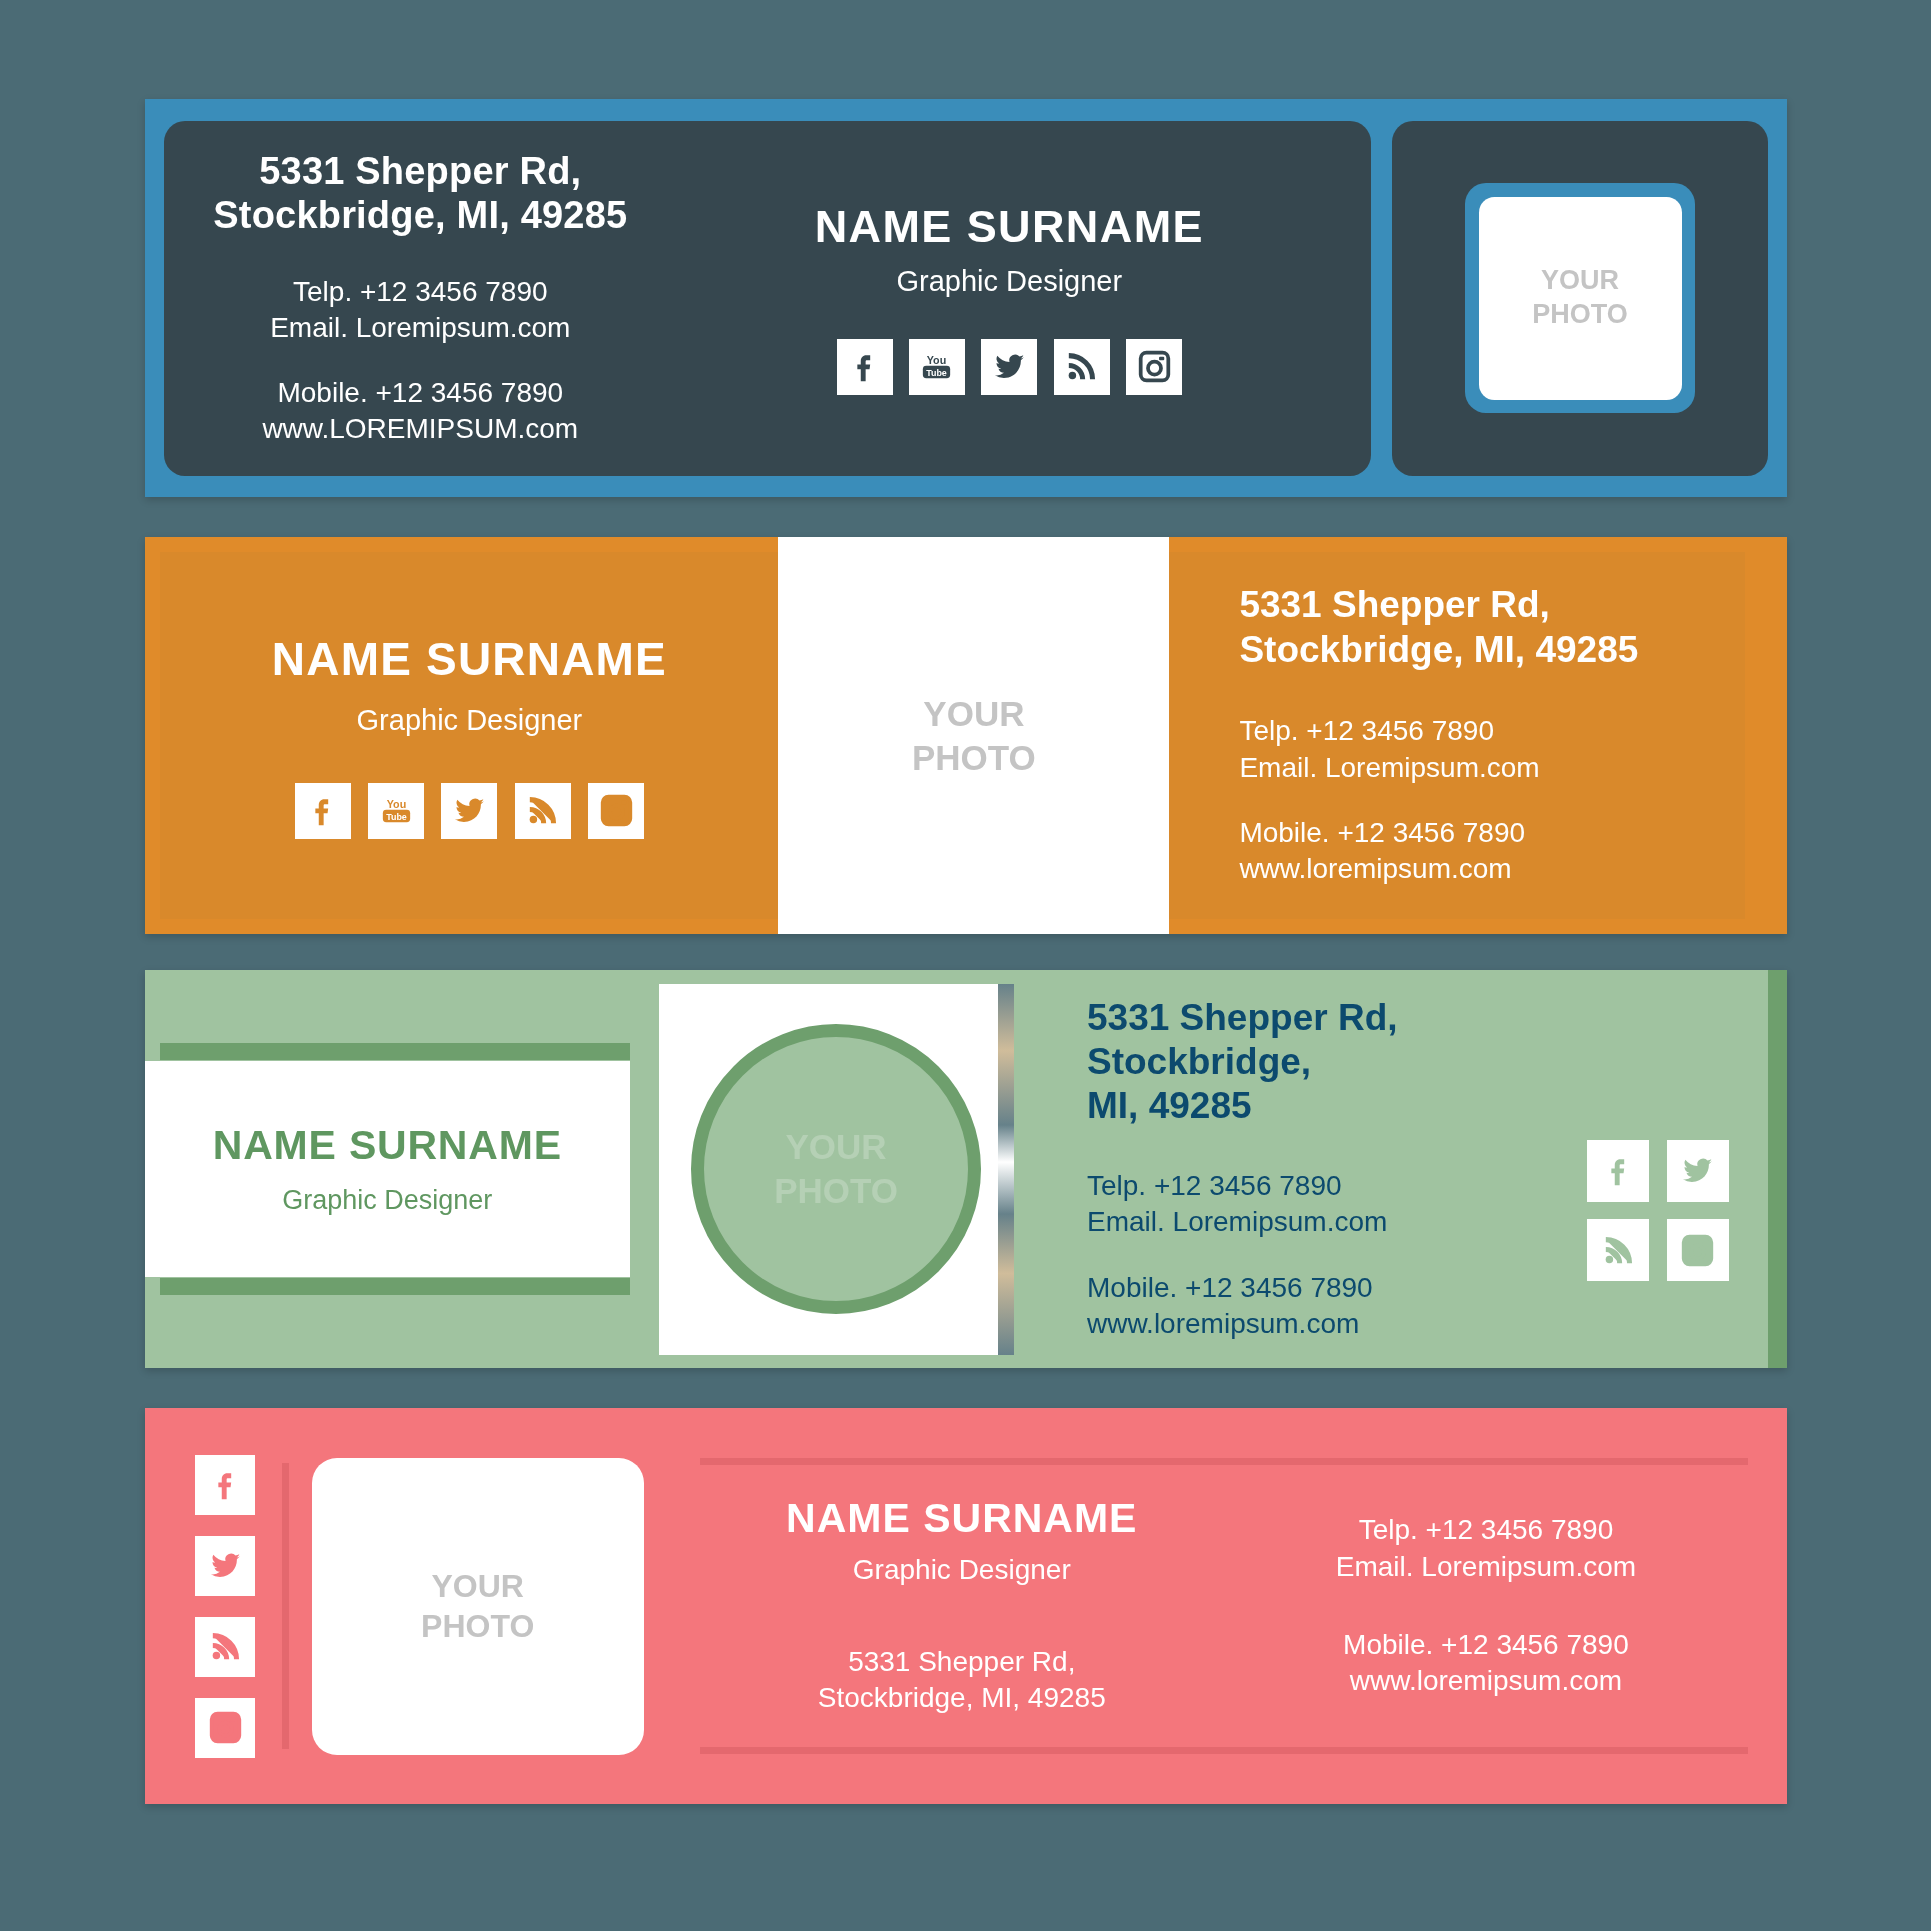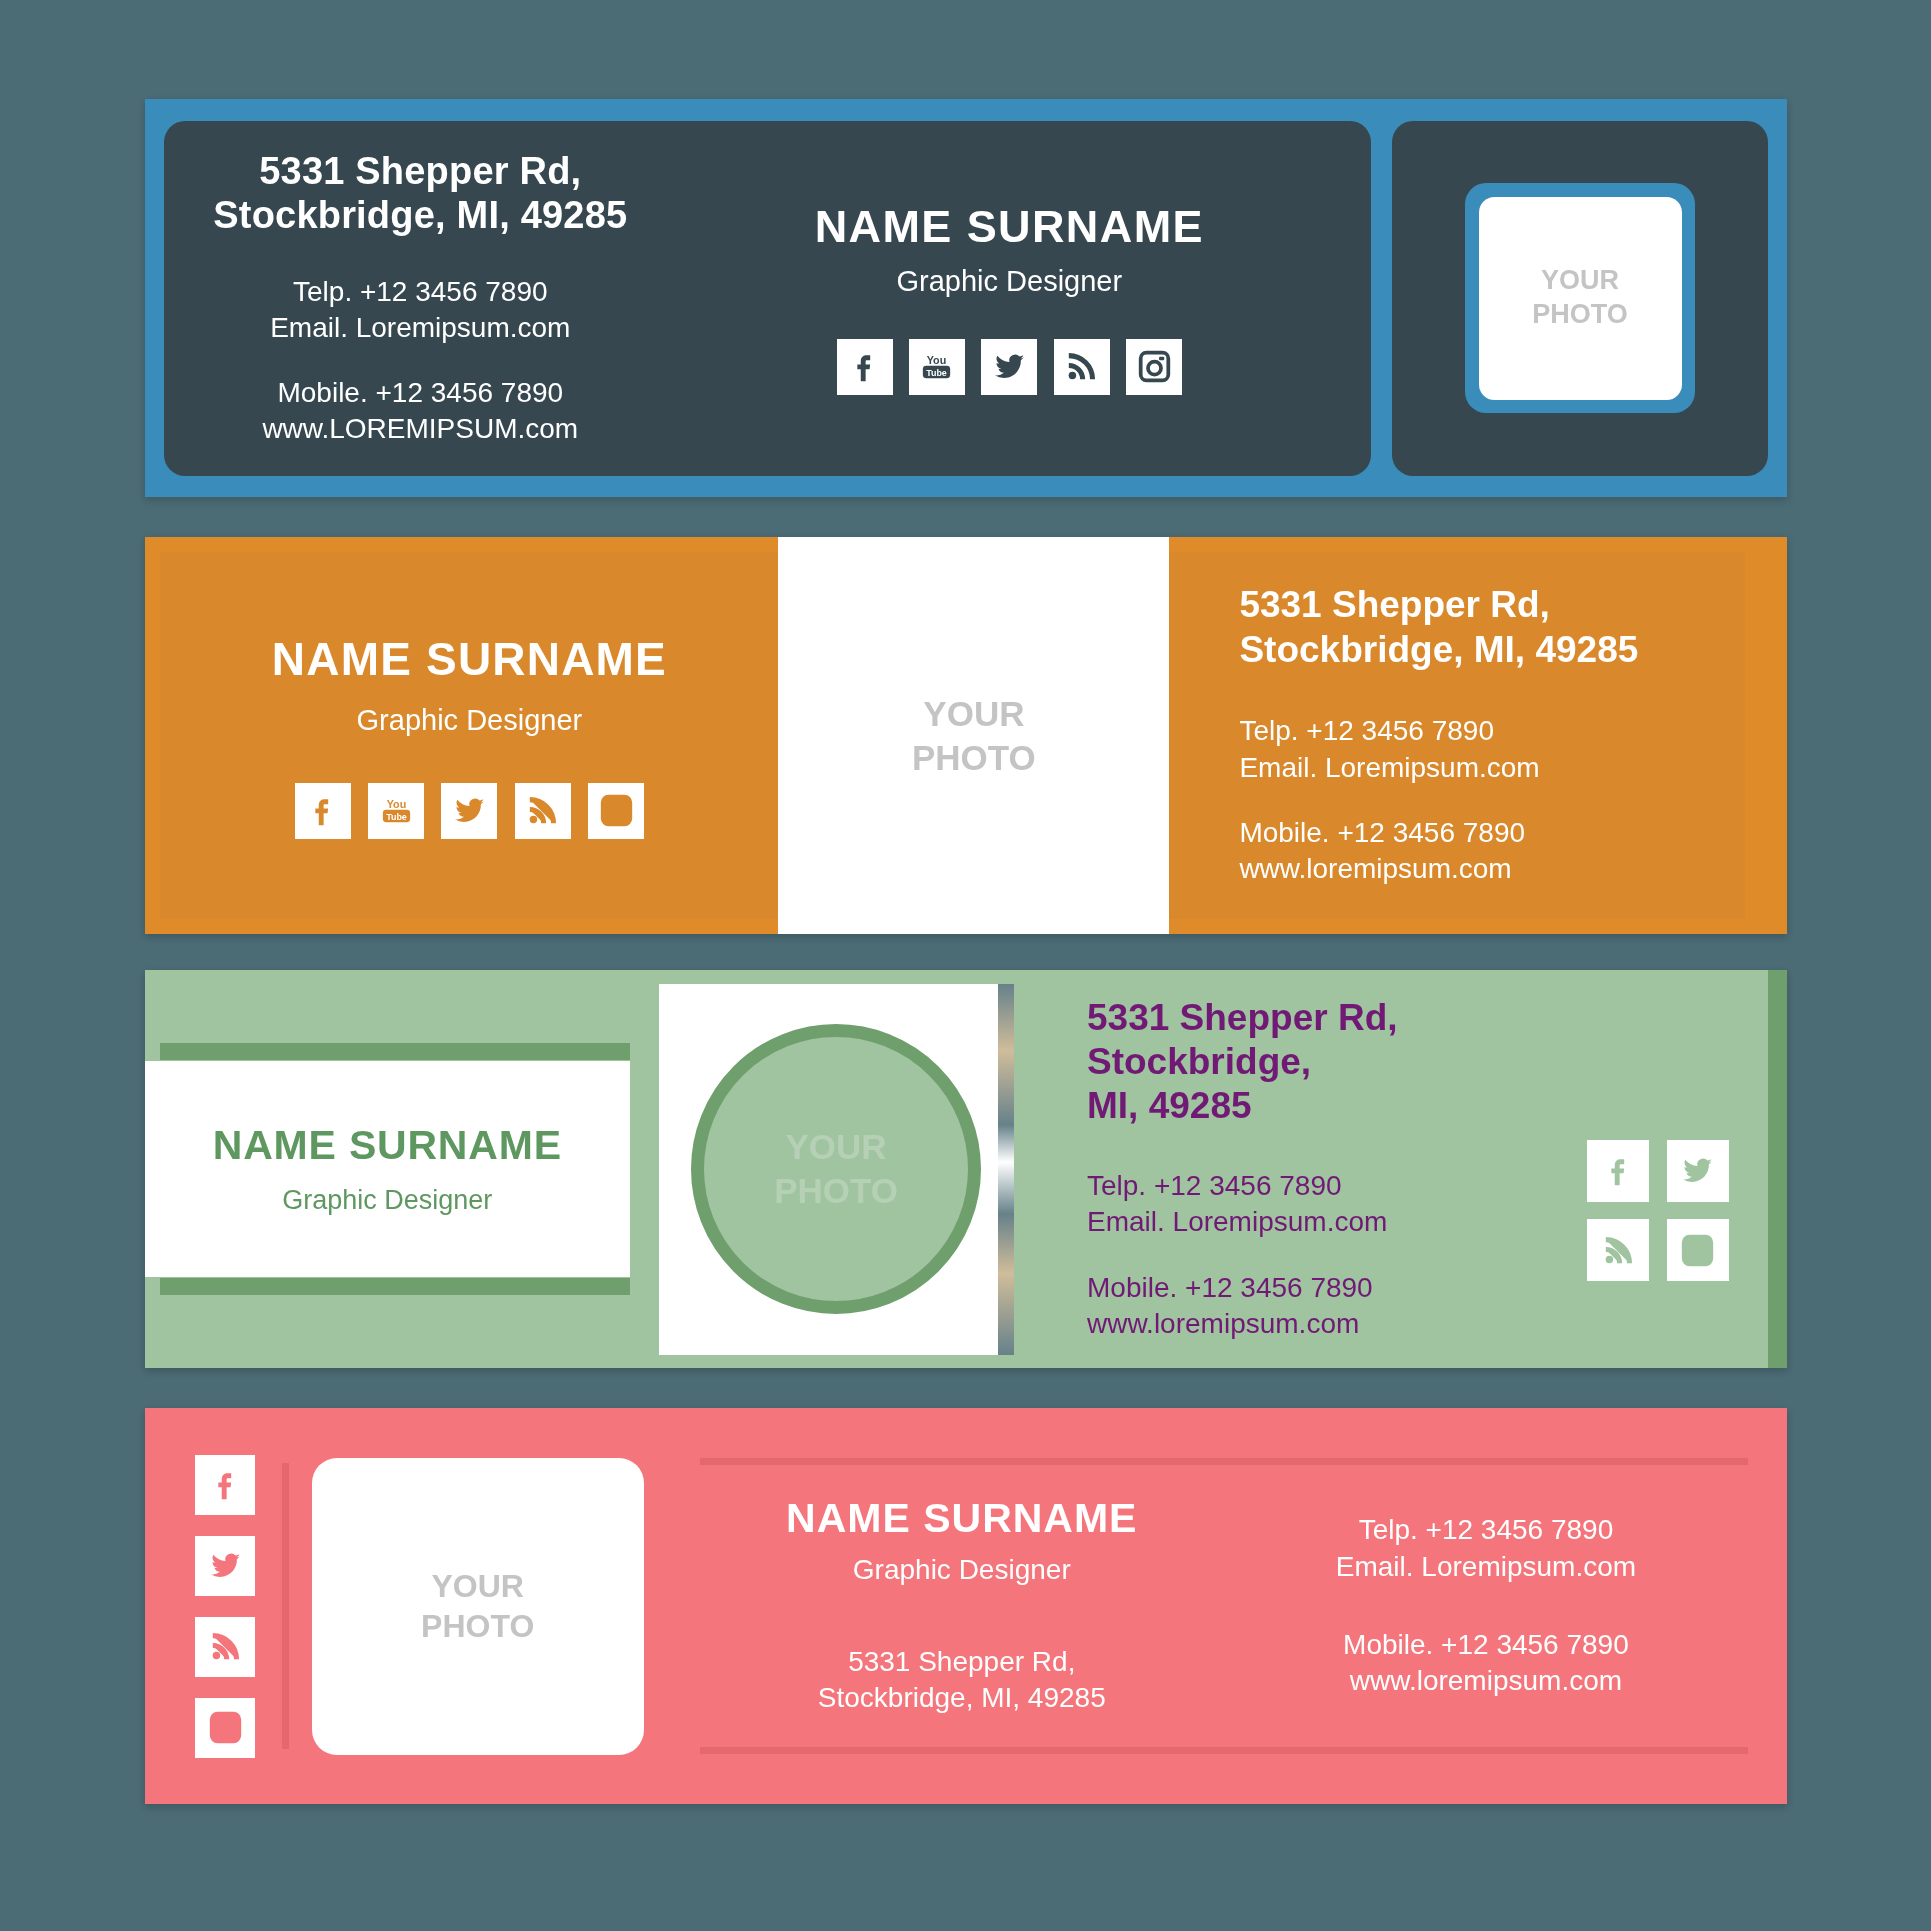--- a/index.html
+++ b/index.html
@@ -153,21 +153,21 @@
   }
   #card-green .g-circle {
     width: 290px; height: 290px; border-radius: 50%;
     background: #a0c3a0; border: 13.5px solid #6e9f6d;
     display: flex; align-items: center; justify-content: center;
     position: relative; z-index: 2;
   }
   #card-green .g-circle .ph-text { color: #b5d0b5; font-size: 35px; }
 
   #card-green .g-right {
-    flex: 1; background: #a0c3a0; color: #701a75;
+    flex: 1; background: #a0c3a0; color: #0c4a6e;
     display: flex; align-items: center;
     padding: 0 39px 0 56px;
   }
   #card-green .g-info { flex: 1; }
   #card-green .g-info .addr-strong { font-size: 37px; font-weight: bold; line-height: 1.2; white-space: pre-line; }
   #card-green .g-info .addr-block1 { margin-top: 39px; font-size: 28px; line-height: 1.3; white-space: pre-line; }
   #card-green .g-info .addr-block2 { margin-top: 29px; font-size: 28px; line-height: 1.3; white-space: pre-line; }
   #card-green .g-socials {
     display: grid; grid-template-columns: repeat(2, 62px); gap: 17.4px;
     margin-left: 29px; margin-top: 83px;

